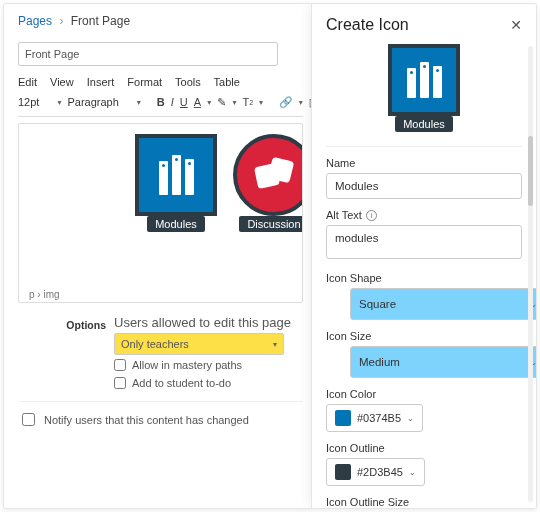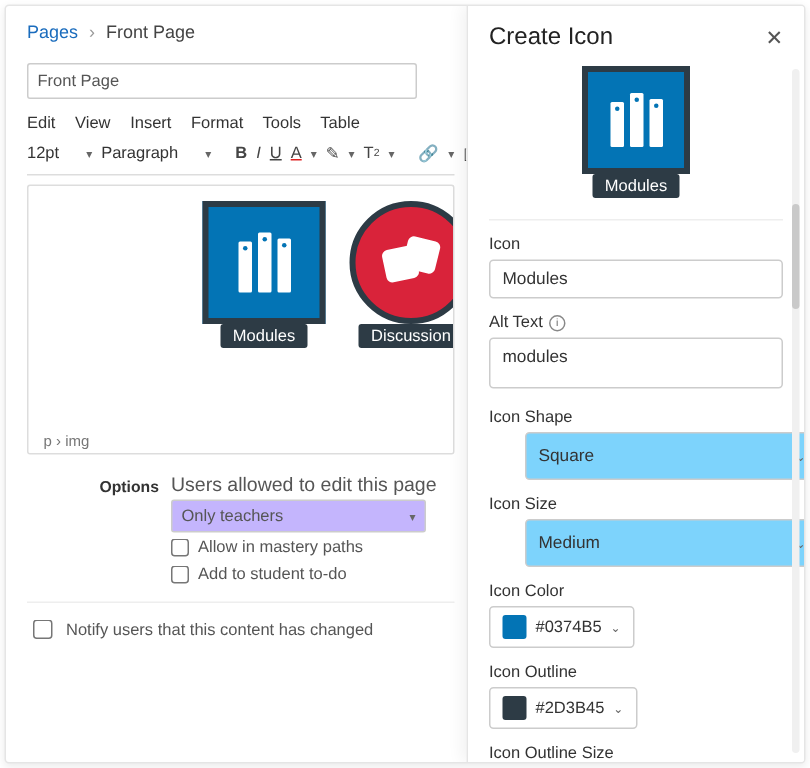--- a/index.html
+++ b/index.html
@@ -31,21 +31,21 @@
   .book { width:9px; background:#fff; border-radius:1px; position:relative; }
   .book::after{content:"";position:absolute;width:3px;height:3px;border-radius:50%;background:#0374b5;left:3px;top:3px;}
   .book.b1{height:34px;} .book.b2{height:40px;} .book.b3{height:36px;}
   .dice { position:relative; width:40px; height:40px; }
   .die { position:absolute; width:22px; height:22px; background:#fff; border-radius:4px; }
   .die.a{ left:2px; top:10px; transform:rotate(-12deg);} .die.b{ left:16px; top:4px; transform:rotate(14deg);}
   .pimg { position:absolute; left:10px; bottom:2px; font-size:10px; color:#777; }
 
   .options { display:grid; grid-template-columns:88px auto; gap:6px 8px; margin-top:12px; font-size:11px; }
   .options .lbl { text-align:right; color:#333; padding-top:4px; font-weight:600; font-size:10.5px;}
-  .sel { width:170px; height:22px; border:1px solid #ccc; border-radius:2px; padding:0 6px; font-size:11px; display:flex; align-items:center; justify-content:space-between; color:#555; background:#c4b5fd; }
+  .sel { width:170px; height:22px; border:1px solid #ccc; border-radius:2px; padding:0 6px; font-size:11px; display:flex; align-items:center; justify-content:space-between; color:#555; background:#fde047; }
   .check { display:flex; align-items:center; gap:6px; font-size:11px; color:#555; }
   .check input { margin:0; width:12px; height:12px; }
   .hr { border:none; border-top:1px solid #eee; margin:12px 0 8px; }
   .notify { display:flex; align-items:center; gap:6px; font-size:11px; color:#555; }
 
   
   .right { position:absolute; right:0; top:0; bottom:0; width:225px; background:#fff; border-left:1px solid #e5e5e5; box-shadow:-3px 0 10px rgba(0,0,0,.06); padding:12px 14px 4px; overflow:hidden; }
   .rhead { display:flex; justify-content:space-between; align-items:center; margin-bottom:10px; }
   .rhead h2 { font-size:16px; font-weight:400; color:#222; margin:0; }
   .close { font-size:14px; color:#555; cursor:pointer; }
@@ -185,21 +185,21 @@
             <div class="book b1"></div>
             <div class="book b2"></div>
             <div class="book b3"></div>
           </div>
       </div>
       <div class="icon-label">Modules</div>
     </div>
     <hr class="rhr">
 
     <div class="field">
-      <div class="flabel">Icon</div>
+      <div class="flabel">Name</div>
       <input class="tin" value="Modules" style="">
     </div>
 
     <div class="field">
       <div class="flabel">
           <span>Alt Text</span>
         <span class="info">i</span>
         </div>
       <textarea class="tarea" style="">modules</textarea>
     </div>

